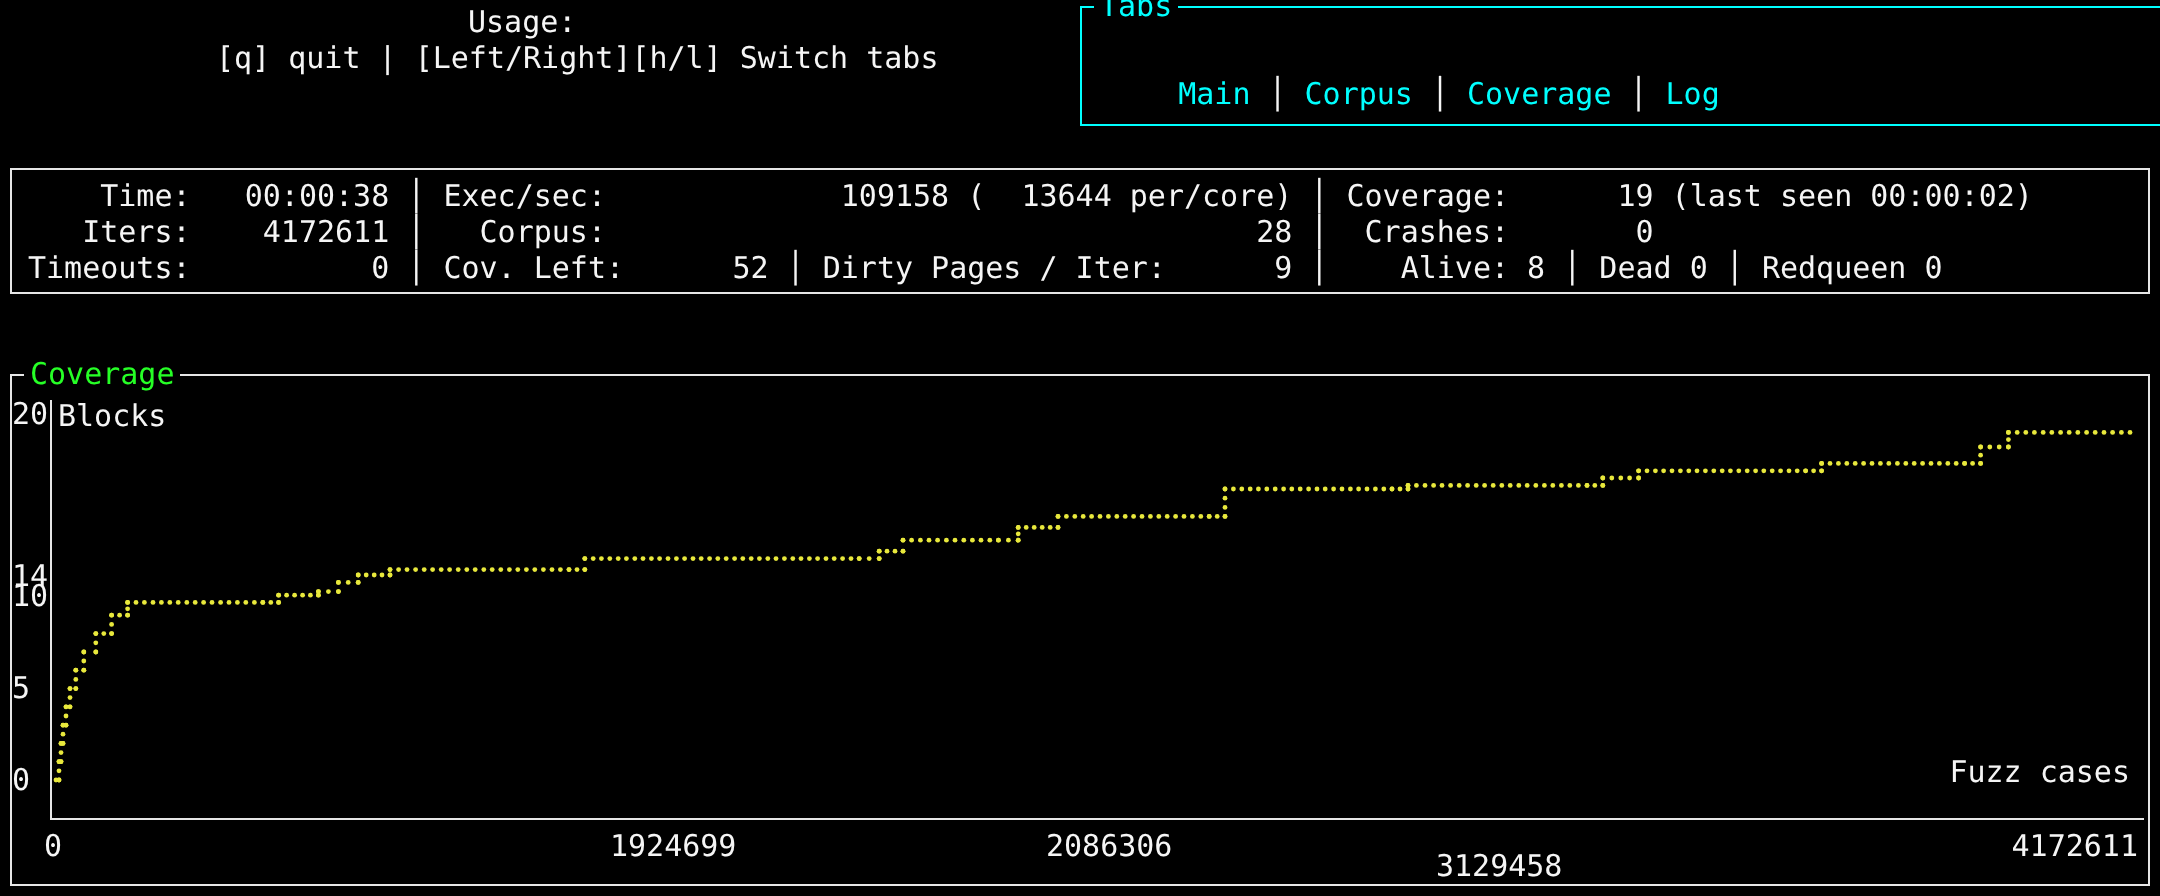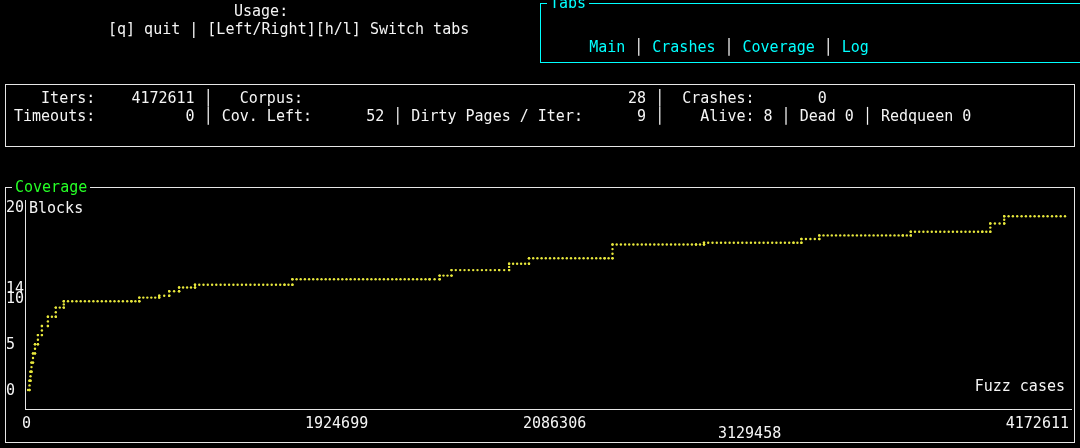--- a/index.html
+++ b/index.html
@@ -41,26 +41,27 @@
 </style>
 </head>
 <body>
 
 <div class="usage-title">Usage:</div>
 <div class="usage-keys">[q] quit | [Left/Right][h/l] Switch tabs</div>
 
 <div class="box tabs-box">
   <span class="box-title cyan">Tabs</span>
   <div class="tabs-row">
-    <span class="tab cyan">Main</span><span class="tab-sep">│</span><span class="tab cyan">Crashes</span><span class="tab-sep">│</span><span class="tab cyan">Coverage</span><span class="tab-sep">│</span><span class="tab cyan">Log</span>
+    <span class="tab cyan">Main</span><span class="tab-sep">│</span><span class="tab cyan">Corpus</span><span class="tab-sep">│</span><span class="tab cyan">Coverage</span><span class="tab-sep">│</span><span class="tab cyan">Log</span>
   </div>
 </div>
 
 <div class="box stats-box">
   <div class="stats-lines">
+    <div>    Time:   00:00:38 │ Exec/sec:             109158 (  13644 per/core) │ Coverage:      19 (last seen 00:00:02)</div>
     <div>   Iters:    4172611 │   Corpus:                                    28 │  Crashes:       0</div>
     <div>Timeouts:          0 │ Cov. Left:      52 │ Dirty Pages / Iter:      9 │    Alive: 8 │ Dead 0 │ Redqueen 0</div>
   </div>
 </div>
 
 <div class="box cov-box">
   <span class="box-title green">Coverage</span>
 
   <div class="blocks-label">Blocks</div>
 

